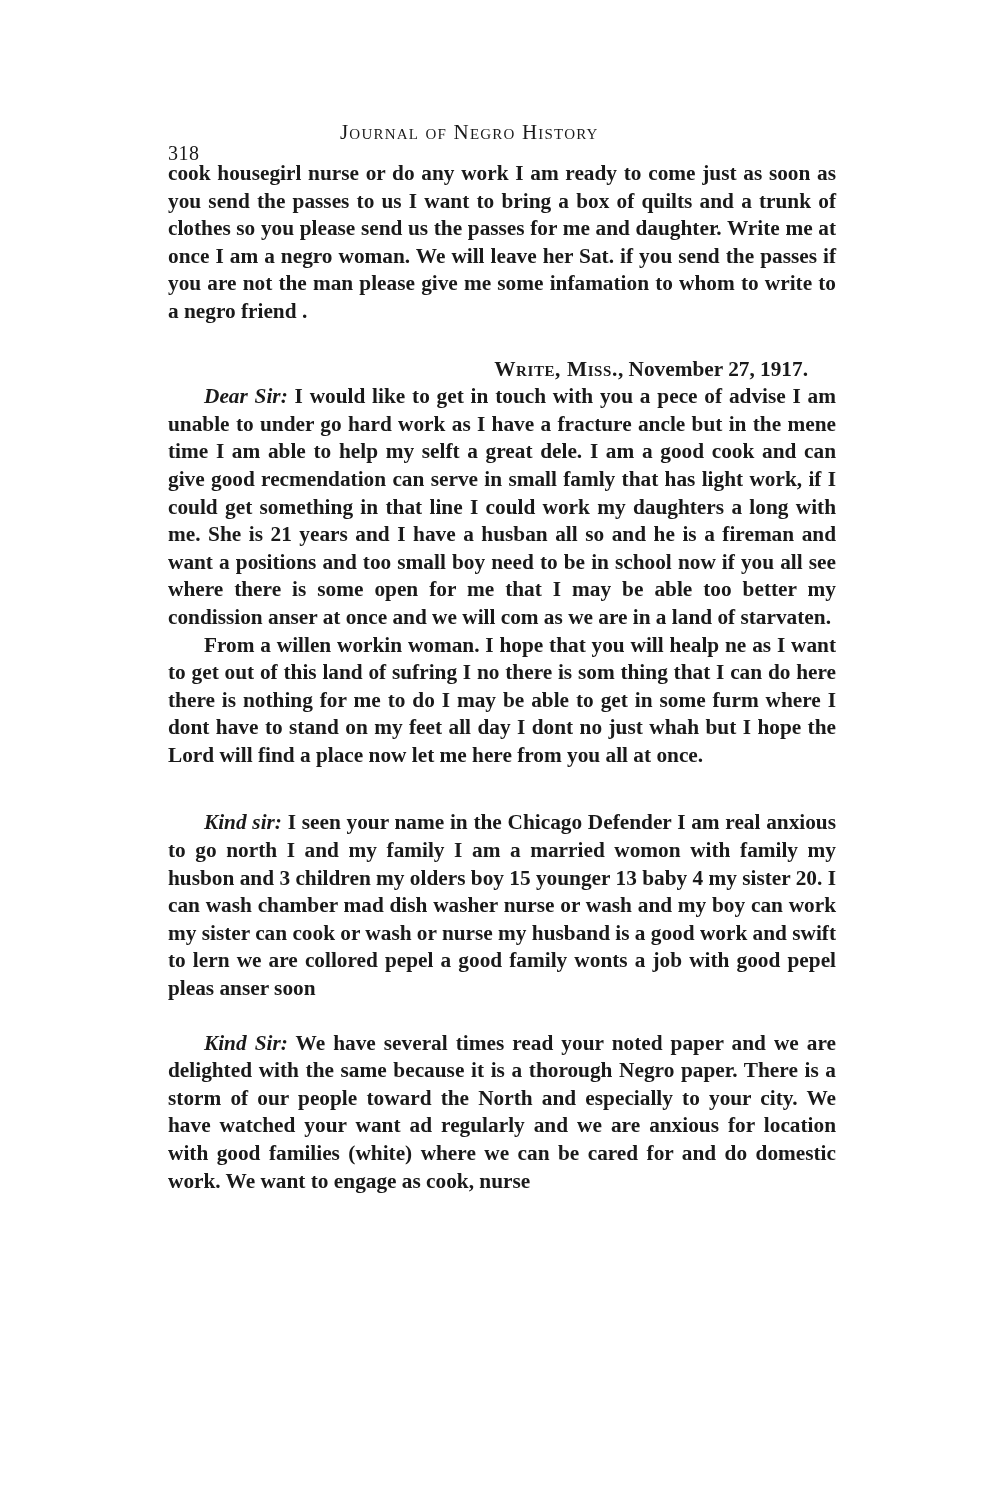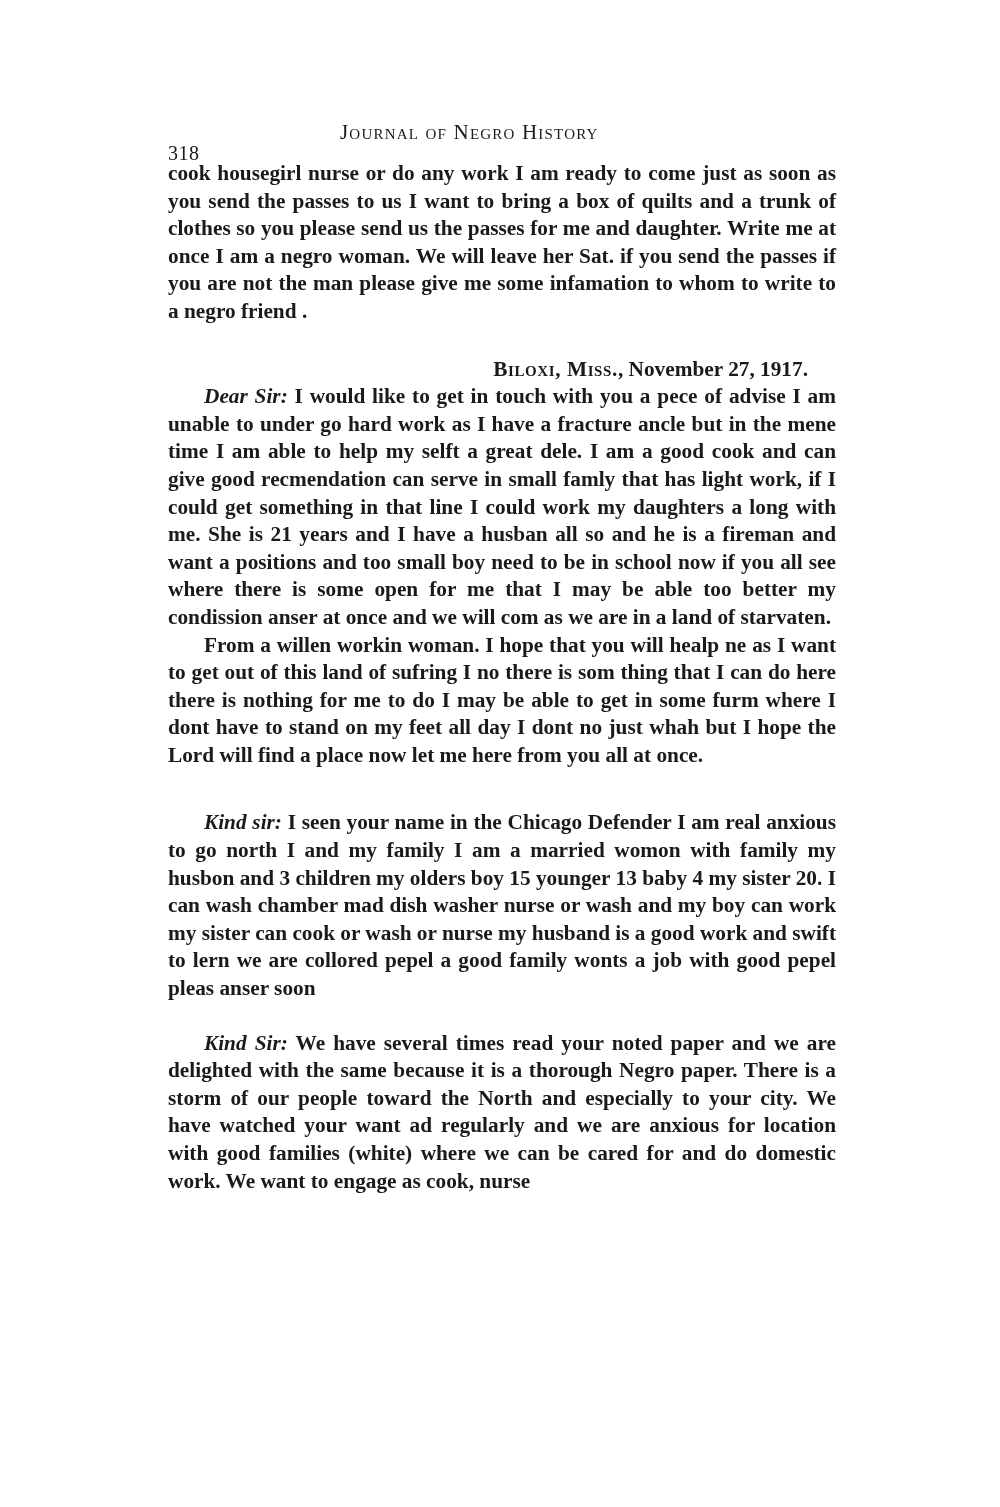--- a/index.html
+++ b/index.html
@@ -96,21 +96,21 @@
     <div class="running-title">Journal of Negro History</div>
   </div>
 
   <div class="body-col">
 
     <p class="noindent">cook housegirl nurse or do any work I am ready to come just as soon as you send the passes to us I want to bring a box of quilts and a trunk of clothes so you please send us the passes for me and daughter.   Write me at once I am a negro woman.   We will leave her Sat. if you send the passes if you are not the man please give me some infamation to whom to write to a negro friend .</p>
 
     <div class="gap-md"></div>
 
     <div class="dateline">
-      <span class="sc inline">Biloxi, Miss.</span><span class="inline">, November 27, 1917.</span>
+      <span class="sc inline">Write, Miss.</span><span class="inline">, November 27, 1917.</span>
     </div>
 
     <p class="indent"><span class="salut inline">Dear Sir:</span><span class="inline"> I would like to get in touch with you a pece of advise I am unable to under go hard work as I have a fracture ancle but in the mene time I am able to help my selft a great dele.   I am a good cook and can give good recmendation can serve in small famly that has light work, if I could get something in that line I could work my daughters a long with me.   She is 21 years and I have a husban all so and he is a fireman and want a positions and too small boy need to be in school now if you all see where there is some open for me that I may be able too better my condission anser at once and we will com as we are in a land of starvaten.</span></p>
 
     <p class="indent">From a willen workin woman.   I hope that you will healp ne as I want to get out of this land of sufring I no there is som thing that I can do here there is nothing for me to do I may be able to get in some furm where I dont have to stand on my feet all day I dont no just whah but I hope the Lord will find a place now let me here from you all at once.</p>
 
     <div class="gap-lg"></div>
 
 
     <p class="indent"><span class="salut inline">Kind sir:</span><span class="inline"> I seen your name in the Chicago Defender  I am real anxious to go north I and my family  I am a married womon with family my husbon and 3 children my olders boy 15 younger 13 baby 4 my sister 20.   I can wash chamber mad dish washer nurse or wash and my boy can work my sister can cook or wash or nurse my husband is a good work and swift to lern we are collored pepel a good family wonts a job with good pepel pleas anser soon</span></p>

